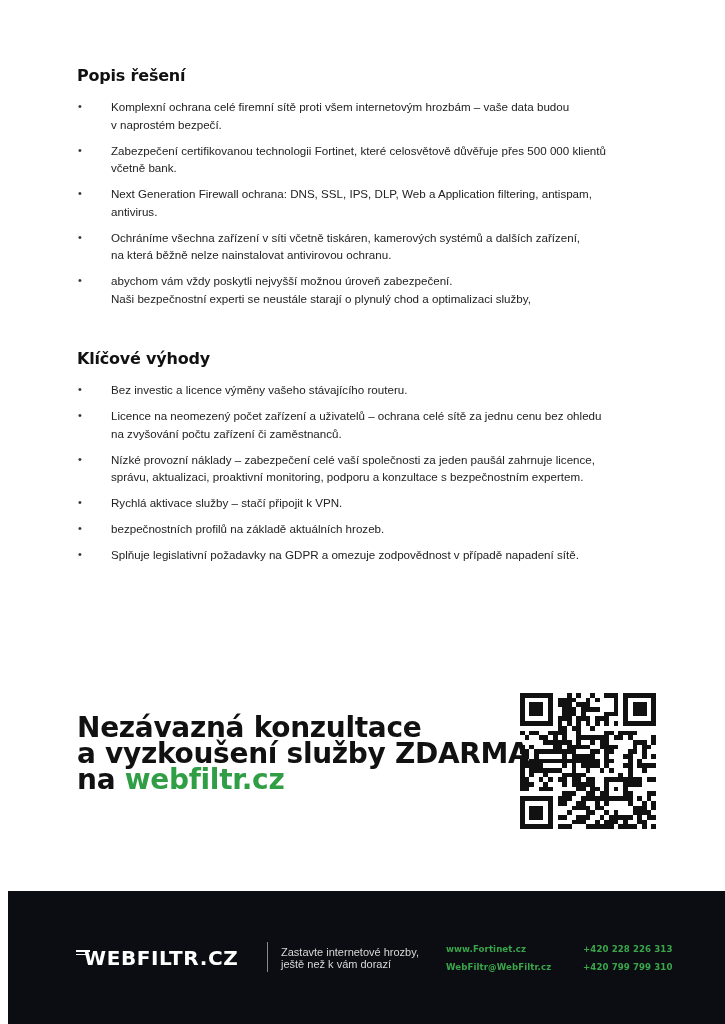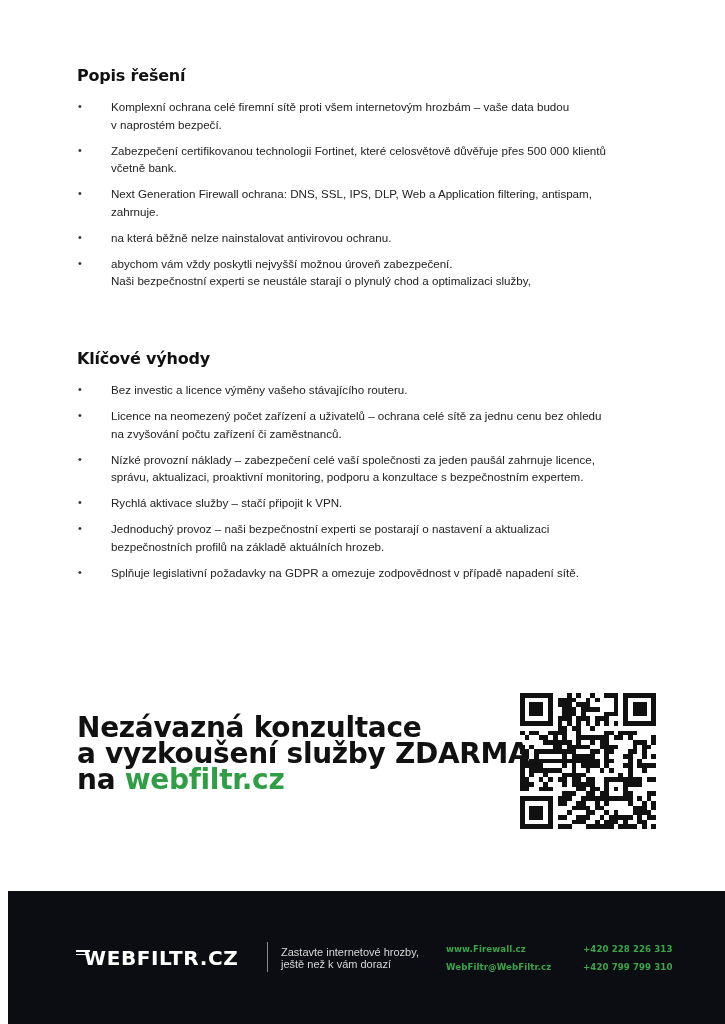--- a/index.html
+++ b/index.html
@@ -67,24 +67,25 @@
       <div>v naprostém bezpečí.</div>
     </li>
     <li class="bullet-item">
       <span class="bullet-dot">•</span>
       <div>Zabezpečení certifikovanou technologii Fortinet, které celosvětově důvěřuje přes 500 000 klientů</div>
       <div>včetně bank.</div>
     </li>
     <li class="bullet-item">
       <span class="bullet-dot">•</span>
       <div>Next Generation Firewall ochrana: DNS, SSL, IPS, DLP, Web a Application filtering, antispam,</div>
-      <div>zahrnuje.</div>
-    </li>
-    <li class="bullet-item">
-      <span class="bullet-dot">•</span>
+      <div>antivirus.</div>
+    </li>
+    <li class="bullet-item">
+      <span class="bullet-dot">•</span>
+      <div>Ochráníme všechna zařízení v síti včetně tiskáren, kamerových systémů a dalších zařízení,</div>
       <div>na která běžně nelze nainstalovat antivirovou ochranu.</div>
     </li>
     <li class="bullet-item">
       <span class="bullet-dot">•</span>
       <div>abychom vám vždy poskytli nejvyšší možnou úroveň zabezpečení.</div>
       <div>Naši bezpečnostní experti se neustále starají o plynulý chod a optimalizaci služby,</div>
     </li>
   </ul>
 
   <h2 class="section-heading" style="top:349px;">Klíčové výhody</h2>
@@ -102,21 +103,20 @@
       <span class="bullet-dot">•</span>
       <div>Nízké provozní náklady – zabezpečení celé vaší společnosti za jeden paušál zahrnuje licence,</div>
       <div>správu, aktualizaci, proaktivní monitoring, podporu a konzultace s bezpečnostním expertem.</div>
     </li>
     <li class="bullet-item">
       <span class="bullet-dot">•</span>
       <div>Rychlá aktivace služby – stačí připojit k VPN.</div>
     </li>
     <li class="bullet-item">
       <span class="bullet-dot">•</span>
-      <div>Jednoduchý provoz – naši bezpečnostní experti se postarají o nastavení a aktualizaci</div>
       <div>bezpečnostních profilů na základě aktuálních hrozeb.</div>
     </li>
     <li class="bullet-item">
       <span class="bullet-dot">•</span>
       <div>Splňuje legislativní požadavky na GDPR a omezuje zodpovědnost v případě napadení sítě.</div>
     </li>
   </ul>
 
   <div class="cta">
     <div>Nezávazná konzultace</div>
@@ -582,18 +582,18 @@
           <span></span>
           <span style="width:10px"></span>
         </div>
       <span class="logo-text">WEBFILTR.CZ</span>
     </div>
     <div class="divider"></div>
     <div class="tagline">
       <div>Zastavte internetové hrozby,</div>
       <div>ještě než k vám dorazí</div>
     </div>
-    <div class="contact" style="left:438px; top:53px;">www.Firewall.cz</div>
+    <div class="contact" style="left:438px; top:53px;">www.Fortinet.cz</div>
     <div class="contact" style="left:438px; top:71px;">WebFiltr@WebFiltr.cz</div>
     <div class="contact" style="left:575px; top:53px;">+420 228 226 313</div>
     <div class="contact" style="left:575px; top:71px;">+420 799 799 310</div>
   </div>
 </div>
 
 </body></html>

